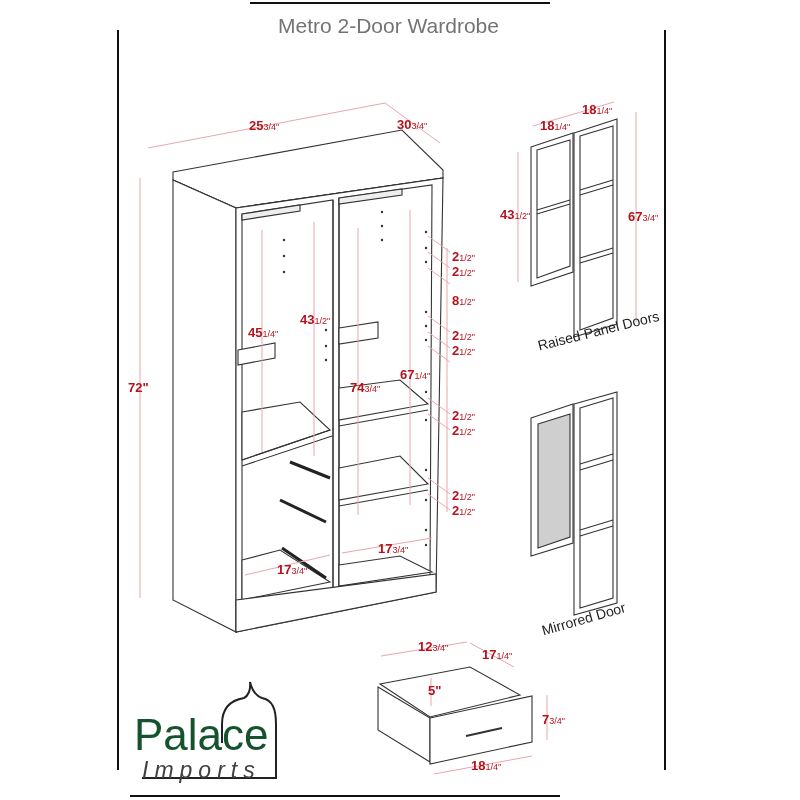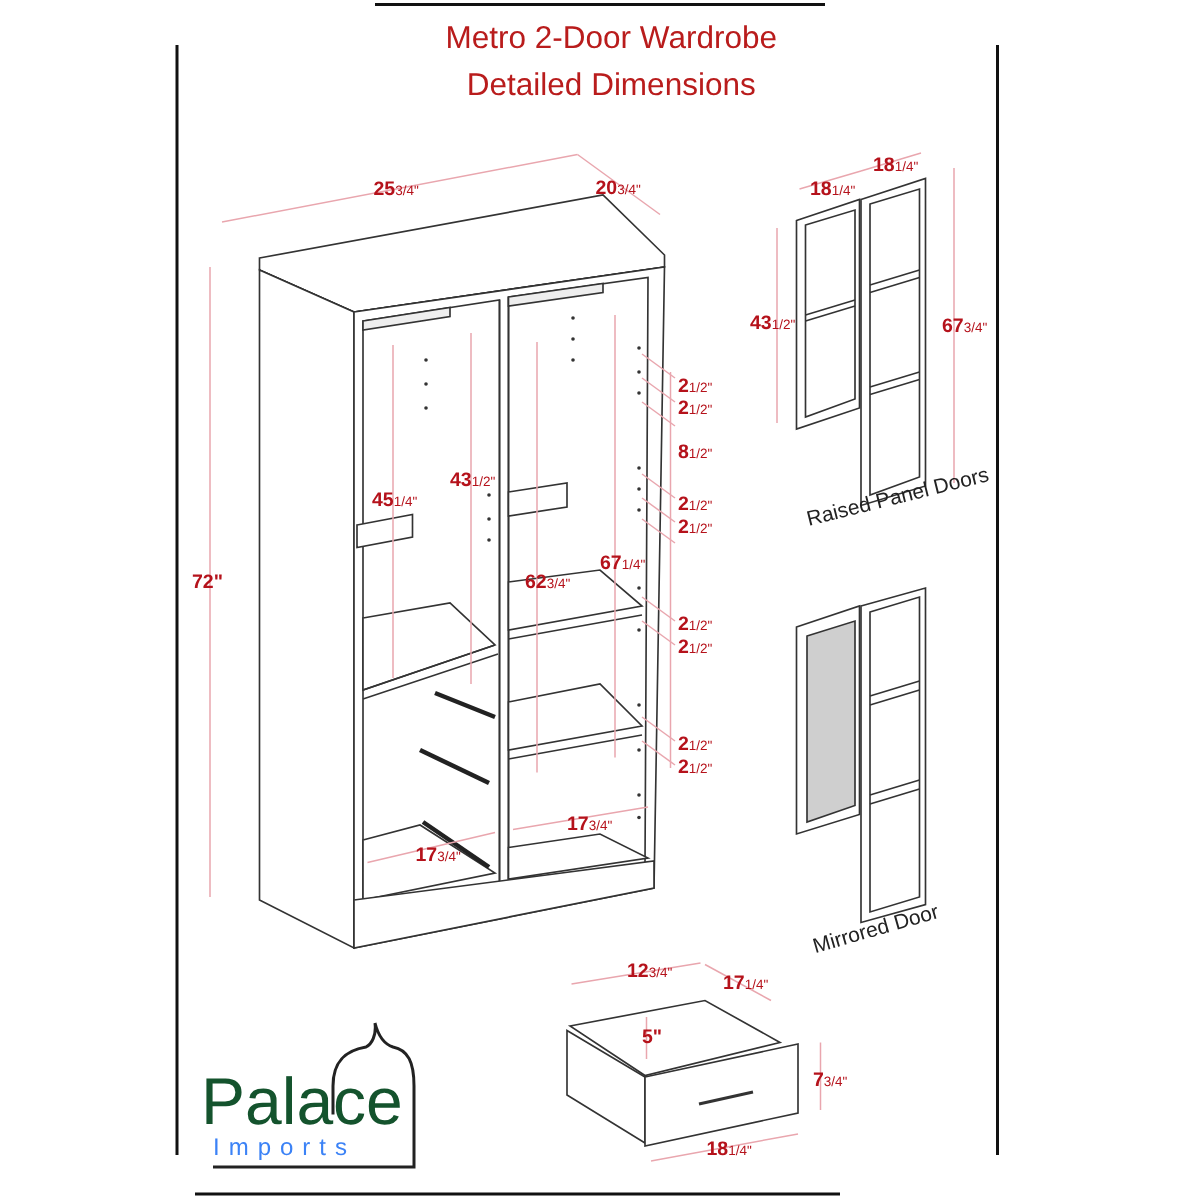--- a/index.html
+++ b/index.html
@@ -1,23 +1,23 @@
 <!DOCTYPE html>
 <html><head>
 <meta charset="utf-8">
 <style>
   html, body { margin:0; padding:0; background:#ffffff; }
   body { width:800px; height:800px; position:relative; overflow:hidden; font-family:"Liberation Sans", sans-serif; }
   #stage { position:absolute; left:0; top:0; width:800px; height:800px; }
-  .title { position:absolute; left:0; width:777px; text-align:center; font-size:21px; color:#b91c1c; font-family:"Liberation Sans", sans-serif;margin-left:19px; }
+  .title { position:absolute; left:0; width:777px; text-align:center; font-size:21px; color:#737373; font-family:"Liberation Sans", sans-serif; }
   .dim { position:absolute; color:#b5121b; font-weight:bold; font-size:13px; white-space:nowrap; font-family:"Liberation Sans", sans-serif; line-height:1; }
   .dim .frac { font-size:9px; font-weight:normal; }
   .caption { position:absolute; font-size:14px; color:#222; white-space:nowrap; font-family:"Liberation Sans", sans-serif; }
   .logo-main { position:absolute; font-family:Liberation Sans, sans-serif; font-size:44px; color:#14532d; letter-spacing:0px; }
-  .logo-sub { position:absolute; font-family:"Liberation Sans", sans-serif; font-size:16px; color:#3b82f6; letter-spacing:6px; }
+  .logo-sub { position:absolute; font-family:"Liberation Sans", sans-serif; font-size:23px; color:#404040; letter-spacing:6px;font-style:italic; }
 </style>
 </head>
 <body>
 
 <div id="stage">
 
   <svg width="800" height="800" viewBox="0 0 800 800" style="position:absolute;left:0;top:0">
 
     <g stroke="#111" stroke-width="2" fill="none">
       <line x1="118" y1="30" x2="118" y2="770"></line>
@@ -159,28 +159,27 @@
       <line x1="547" y1="695" x2="547" y2="740"></line>
       <line x1="434" y1="774" x2="532" y2="756"></line>
     </g>
 
     <g stroke="#222" stroke-width="2" fill="none">
       <path d="M222,743 L222,724 C222,706 232,700 244,698 C248,696 251,690 250,682 C252,690 256,696 262,698 C272,700 276,708 276,724 L276,778 L142,778"></path>
     </g>
   </svg>
 
   <div class="title" style="top:14px">Metro 2-Door Wardrobe</div>
-  <div class="title" style="top:45px">Detailed Dimensions</div>
 
   <div class="dim" style="left:249px;top:119px"><span>25</span><span class="frac">3/4"</span></div>
-  <div class="dim" style="left:397px;top:118px"><span>20</span><span class="frac">3/4"</span></div>
+  <div class="dim" style="left:397px;top:118px"><span>30</span><span class="frac">3/4"</span></div>
   <div class="dim" style="left:128px;top:381px"><span>72"</span><span class="frac"></span></div>
   <div class="dim" style="left:248px;top:326px"><span>45</span><span class="frac">1/4"</span></div>
   <div class="dim" style="left:300px;top:313px"><span>43</span><span class="frac">1/2"</span></div>
-  <div class="dim" style="left:350px;top:381px"><span>62</span><span class="frac">3/4"</span></div>
+  <div class="dim" style="left:350px;top:381px"><span>74</span><span class="frac">3/4"</span></div>
   <div class="dim" style="left:400px;top:368px"><span>67</span><span class="frac">1/4"</span></div>
   <div class="dim" style="left:277px;top:563px"><span>17</span><span class="frac">3/4"</span></div>
   <div class="dim" style="left:378px;top:542px"><span>17</span><span class="frac">3/4"</span></div>
 
   <div class="dim" style="left:452px;top:250px"><span>2</span><span class="frac">1/2"</span></div>
   <div class="dim" style="left:452px;top:265px"><span>2</span><span class="frac">1/2"</span></div>
   <div class="dim" style="left:452px;top:294px"><span>8</span><span class="frac">1/2"</span></div>
   <div class="dim" style="left:452px;top:329px"><span>2</span><span class="frac">1/2"</span></div>
   <div class="dim" style="left:452px;top:344px"><span>2</span><span class="frac">1/2"</span></div>
   <div class="dim" style="left:452px;top:409px"><span>2</span><span class="frac">1/2"</span></div>

